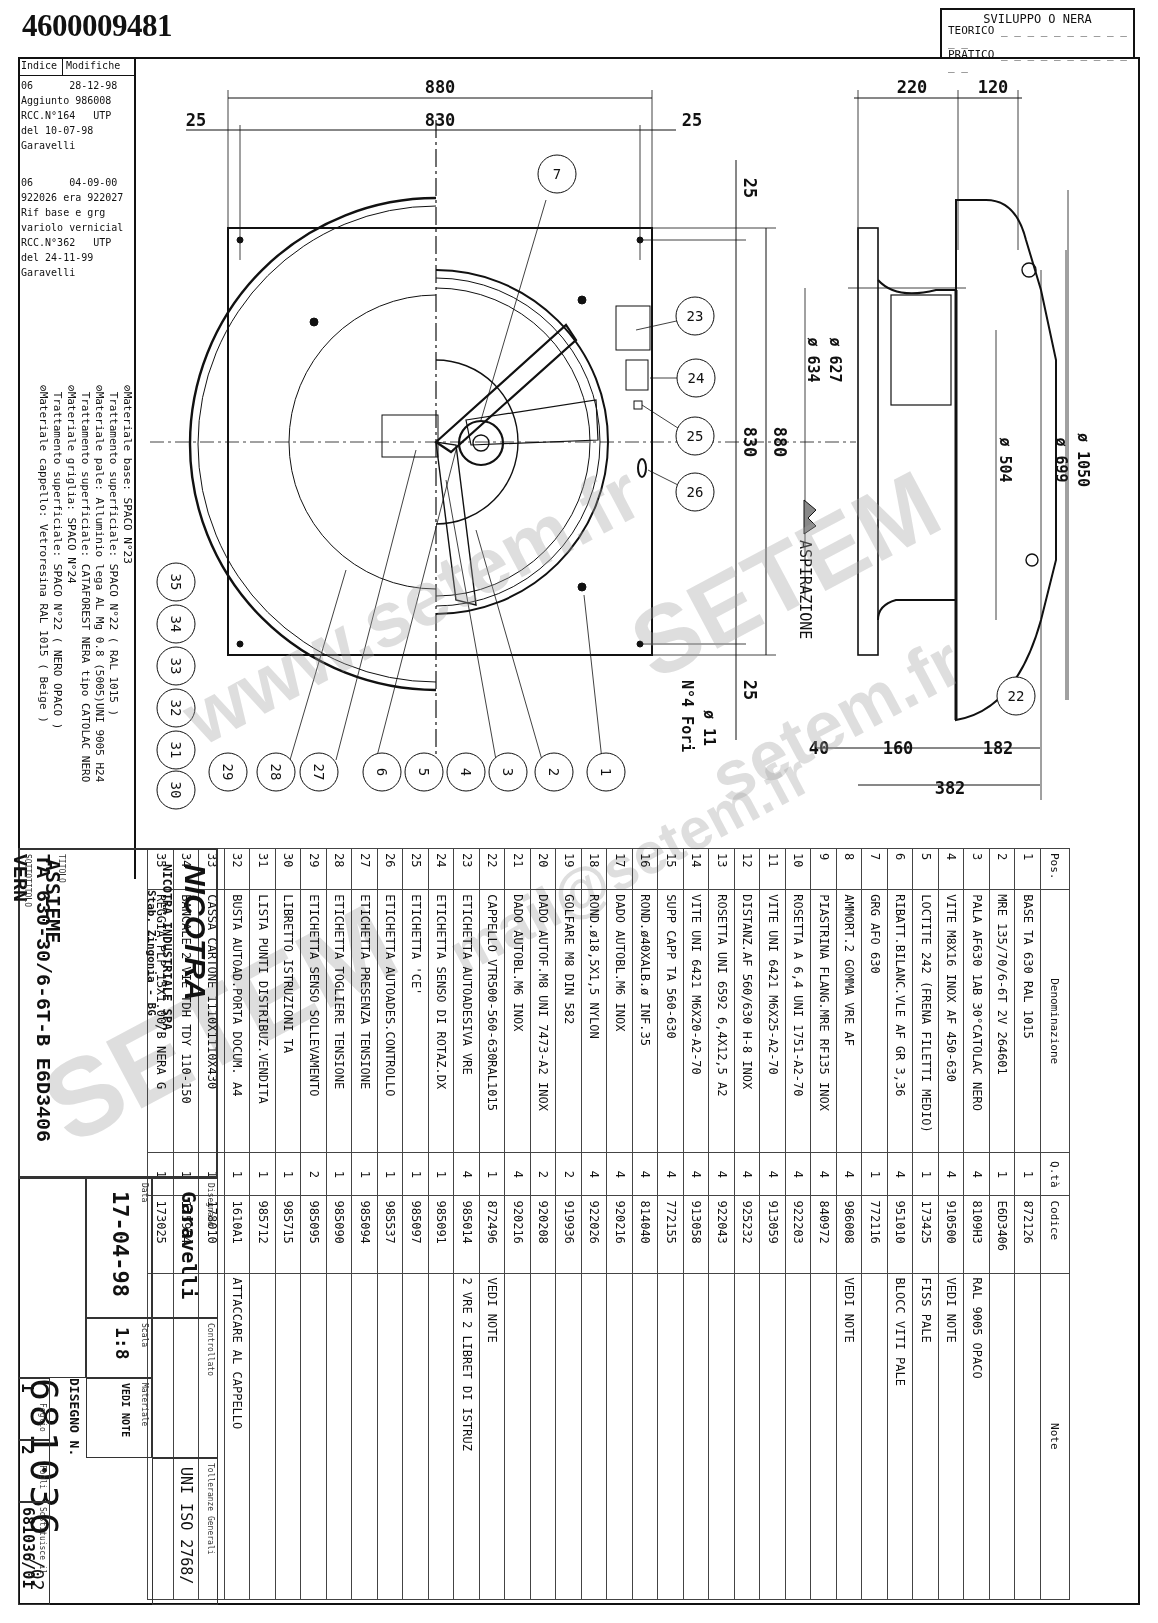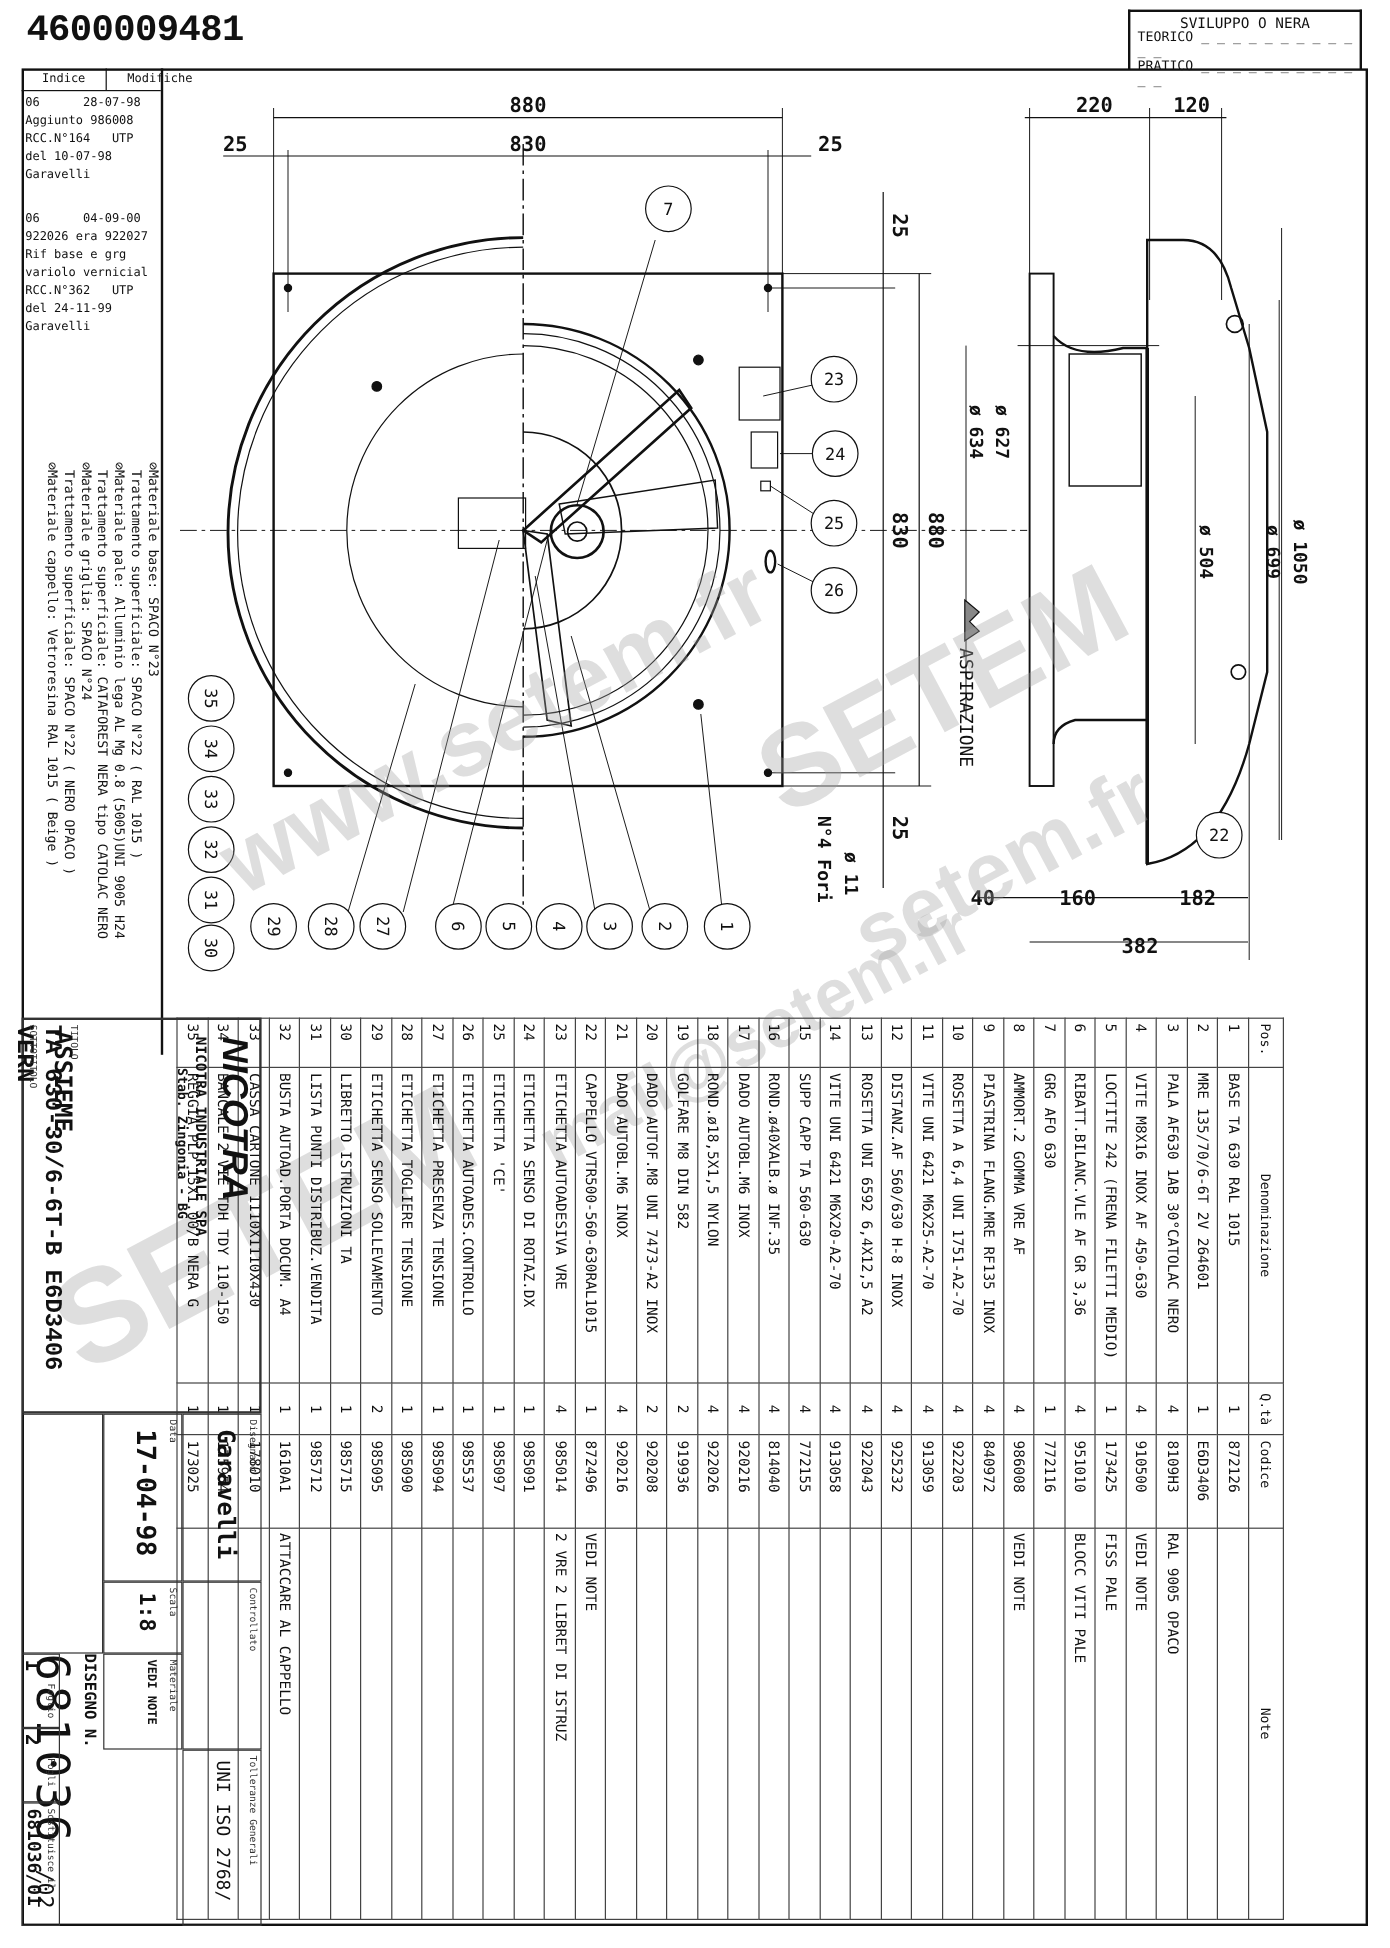--- a/index.html
+++ b/index.html
@@ -1,24 +1,24 @@
 <!DOCTYPE html>
 <html><head>
 <meta charset="utf-8">
 <style>
   html,body{margin:0;padding:0;background:#fff;}
   body{width:1158px;height:1623px;position:relative;overflow:hidden;font-family:"DejaVu Sans Mono","Liberation Mono",monospace;color:#111;}
   .abs{position:absolute;}
-  .doc-number{left:22px;top:8px;font-family:Liberation Mono, monospace;font-weight:bold;font-size:31px;letter-spacing:-0.5px;}
+  .doc-number{left:22px;top:8px;font-family:Liberation Serif, serif;font-weight:bold;font-size:31px;letter-spacing:-0.5px;}
   .peso-box{left:940px;top:8px;width:195px;height:50px;border:2px solid #111;border-bottom:none;font-size:11px;line-height:12px;padding:3px 6px;box-sizing:border-box;}
   .peso-box .t{text-align:center;font-size:12px;}
   .frame{left:18px;top:57px;width:1122px;height:1548px;border:2.5px solid #111;box-sizing:border-box;}
   .rev-col{left:18px;top:57px;width:118px;height:822px;border-right:2px solid #111;box-sizing:border-box;}
   .rev-head{display:flex;border-bottom:1.5px solid #111;font-size:10px;height:18px;line-height:18px;}
-  .rev-head span{padding:0 17px;}
+  .rev-head span{padding:0 3px;}
   .rev-head span:first-child{border-right:1.5px solid #111;width:38px;}
   .rev-entry{font-size:10px;line-height:15px;padding:2px 3px;white-space:pre;}
   .mat-notes{left:22px;top:385px;width:112px;height:460px;}
   .mat-inner{position:absolute;left:0;top:0;width:460px;height:112px;transform-origin:0 0;transform:translate(112px,0) rotate(90deg);font-size:11px;line-height:14px;}
   svg text{font-family:"DejaVu Sans Mono",monospace;}
   .drawing{left:136px;top:60px;width:1000px;height:790px;}
   
   .table-wrap{left:140px;top:848px;width:930px;height:752px;}
   .table-rot{position:absolute;left:0;top:0;width:752px;height:930px;transform-origin:0 0;transform:translate(930px,0) rotate(90deg);}
   table.bom{border-collapse:collapse;width:752px;font-size:12px;}
@@ -47,21 +47,21 @@
   <div><span>PRATICO</span> <span>_ _ _ _ _ _ _ _ _ _ _ _</span></div>
 </div>
 
 <div class="abs frame"></div>
 
 <div class="abs rev-col">
   <div class="rev-head">
     <span>Indice</span>
     <span>Modifiche</span>
   </div>
-  <div class="rev-entry"><span>06</span>      <span>28-07-98</span>
+  <div class="rev-entry"><span>06</span>      <span>28-12-98</span>
 <span>Aggiunto 986008
 RCC.N°164   UTP
 del 10-07-98
 Garavelli</span></div>
   <div style="height:18px"></div>
   <div class="rev-entry"><span>06</span>      <span>04-09-00</span>
 <span>922026 era 922027
 Rif base e grg
 variolo vernicial
 RCC.N°362   UTP

